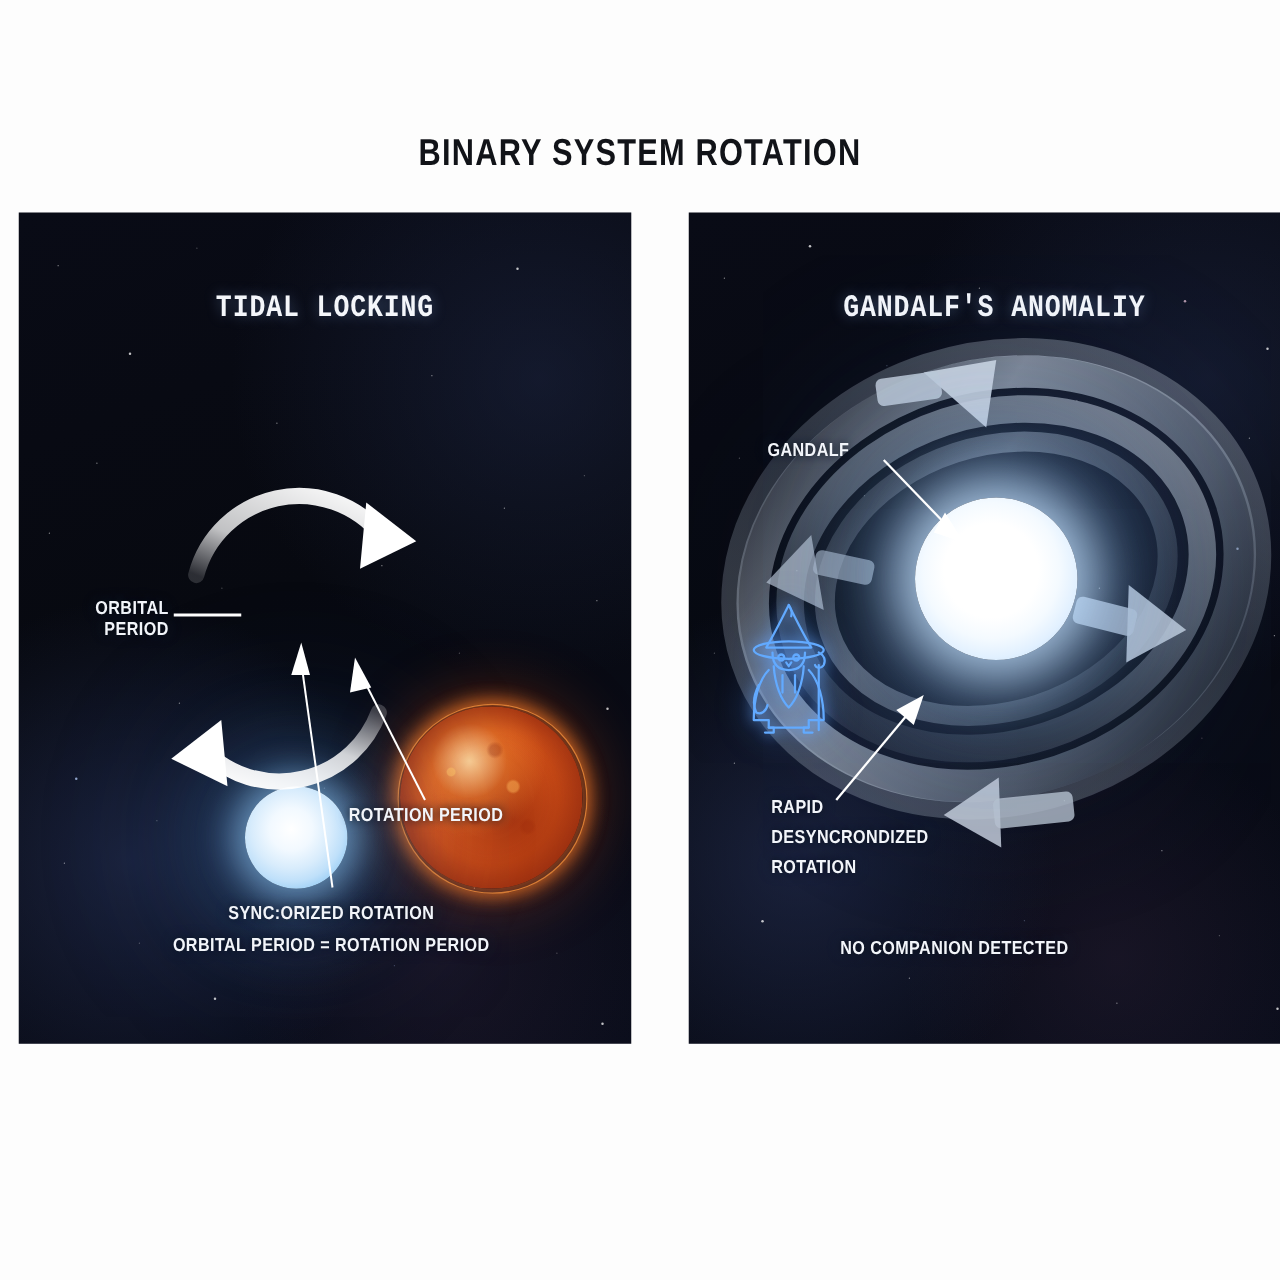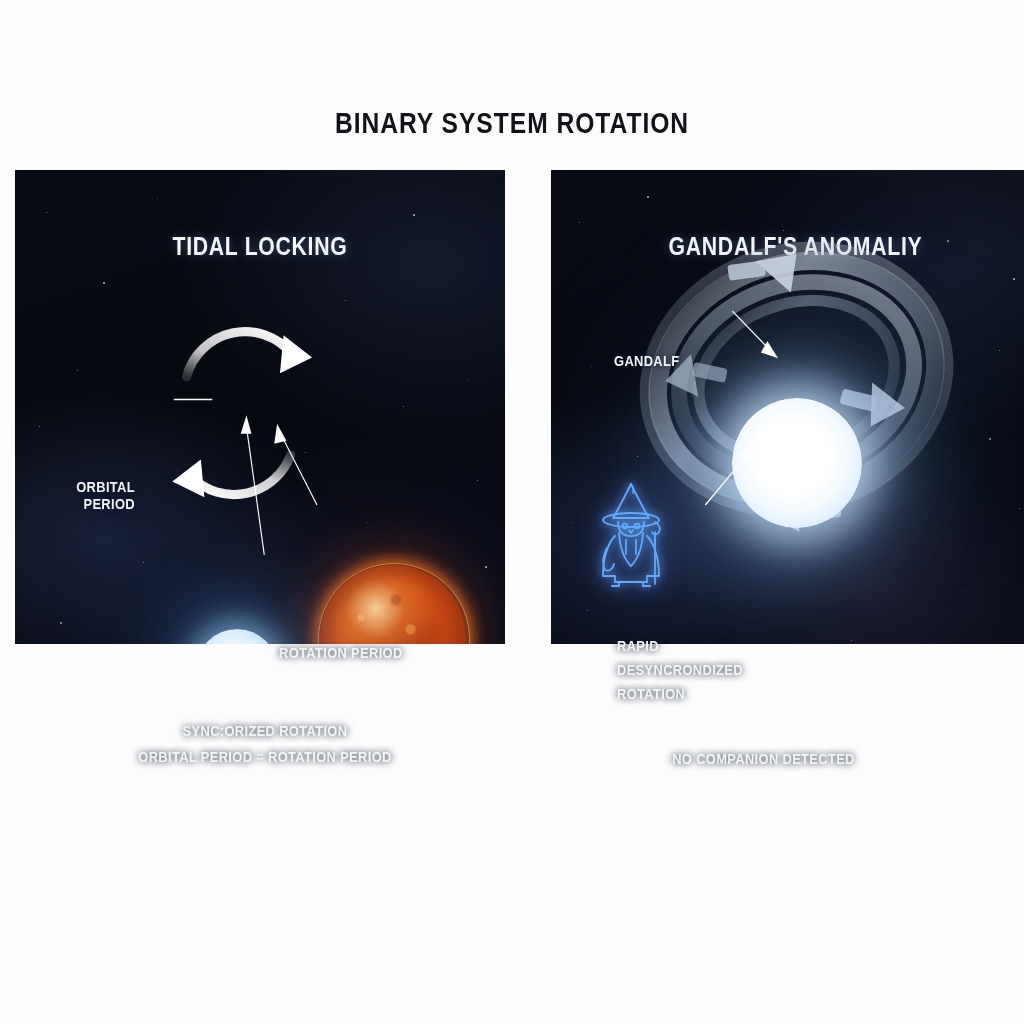--- a/index.html
+++ b/index.html
@@ -30,28 +30,29 @@
     color: #111318;
     transform: scaleX(0.82);
     transform-origin: 50% 50%;
     white-space: nowrap;
   }
 
   
   .panel {
     position: absolute;
     top: 170px;
-    height: 474px;
+    height: 665px;
     overflow: hidden;
     background:
       radial-gradient(ellipse 60% 45% at 18% 78%, rgba(40,52,92,0.55) 0%, rgba(10,14,28,0) 70%),
       radial-gradient(ellipse 70% 50% at 85% 20%, rgba(34,44,78,0.45) 0%, rgba(10,14,28,0) 72%),
       radial-gradient(ellipse 50% 40% at 70% 90%, rgba(50,36,60,0.35) 0%, rgba(10,14,28,0) 70%),
       linear-gradient(160deg, #090b16 0%, #070910 45%, #0a0d1b 100%);
     box-shadow: 0 0 0 1px rgba(255,255,255,0.06);
+    font-family: Liberation Mono, monospace;
   }
   .panel-left  { left: 15px;  width: 490px; }
   .panel-right { left: 519px; width: 489px; margin-left: 32px; }
 
   
   .stars {
     position: absolute;
     inset: 0;
     pointer-events: none;
   }

